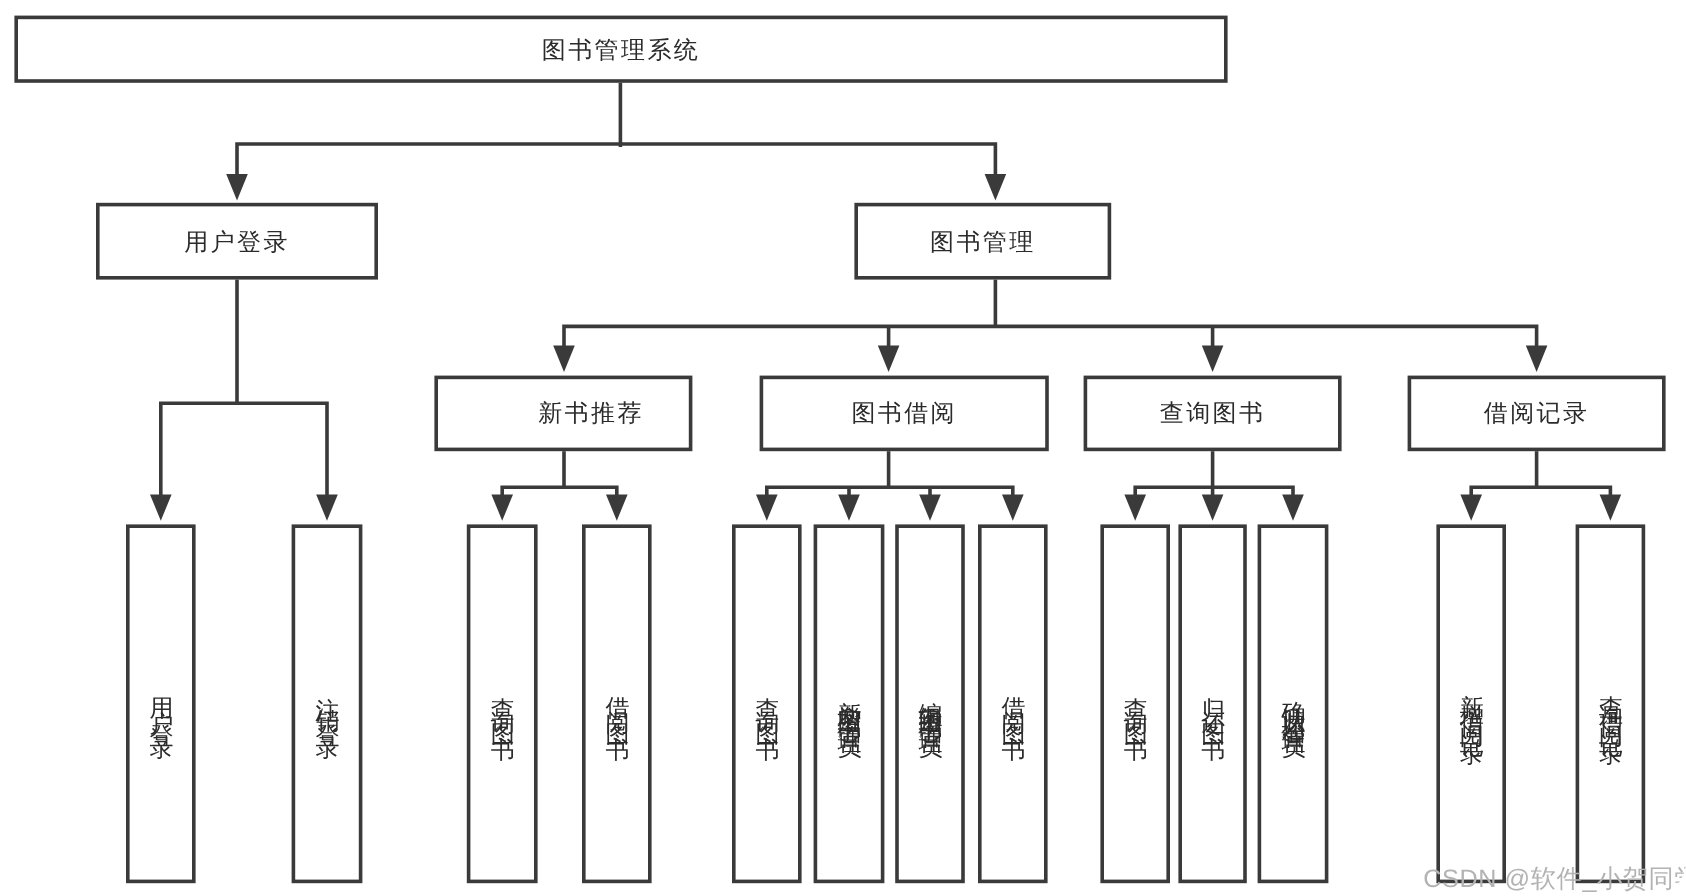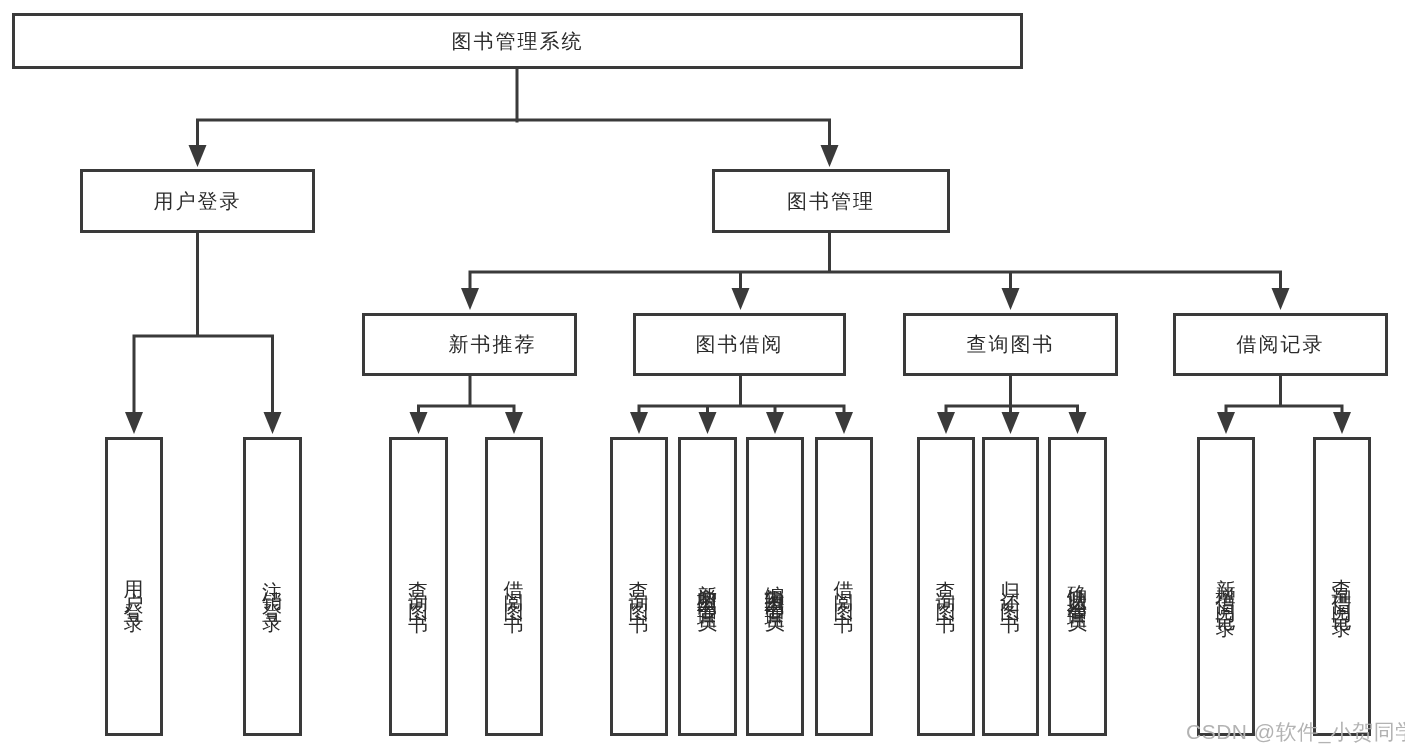--- a/index.html
+++ b/index.html
@@ -10,20 +10,21 @@
   }
   html, body { margin: 0; padding: 0; background: var(--background); }
   .stage {
     position: relative;
     width: 1405px;
     height: 747px;
     background: var(--background);
     font-family: "Liberation Sans", "DejaVu Sans", sans-serif;
     color: var(--text);
     overflow: hidden;
+    border-radius: 29px;
   }
   svg.connectors { position: absolute; left: 0; top: 0; }
   .connector {
     stroke: var(--line);
     stroke-width: 3;
     fill: none;
     stroke-linecap: square;
   }
   .arrowhead { fill: var(--line); stroke: none; }
   .box {
@@ -112,28 +113,28 @@
     </g>
   </svg>
 
   <div class="box h" style="left:12px; top:13px; width:1011px; height:56px;">
     <span>图书管理系统</span>
   </div>
 
   <div class="box h" style="left:80px; top:169px; width:235px; height:64px;">
     <span>用户登录</span>
   </div>
-  <div class="box h" style="left:712px; top:169px; width:238px; height:64px;">
+  <div class="box h" style="left:712px; top:169px; width:214px; height:64px;">
     <span>图书管理</span>
   </div>
 
   <div class="box h" style="left:362px; top:313px; width:215px; height:63px;padding-left:46px;">
     <span>新书推荐</span>
   </div>
-  <div class="box h" style="left:633px; top:313px; width:213px; height:63px;">
+  <div class="box h" style="left:633px; top:313px; width:241px; height:63px;">
     <span>图书借阅</span>
   </div>
   <div class="box h" style="left:903px; top:313px; width:215px; height:63px;">
     <span>查询图书</span>
   </div>
   <div class="box h" style="left:1173px; top:313px; width:215px; height:63px;">
     <span>借阅记录</span>
   </div>
 
   <div class="box v" style="left:105px; top:437px; width:58px; height:299px;">

